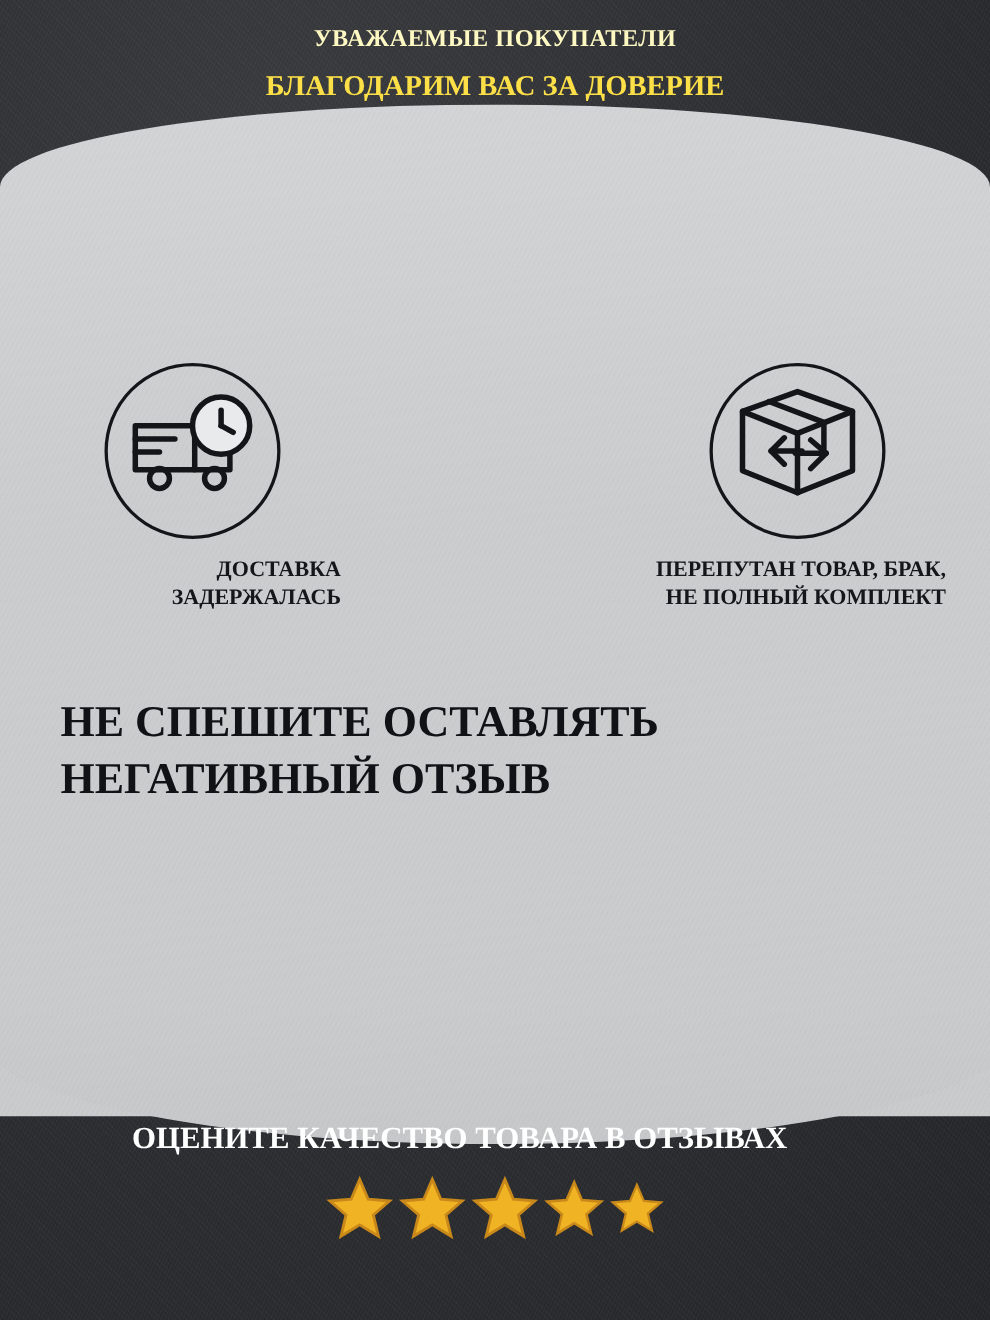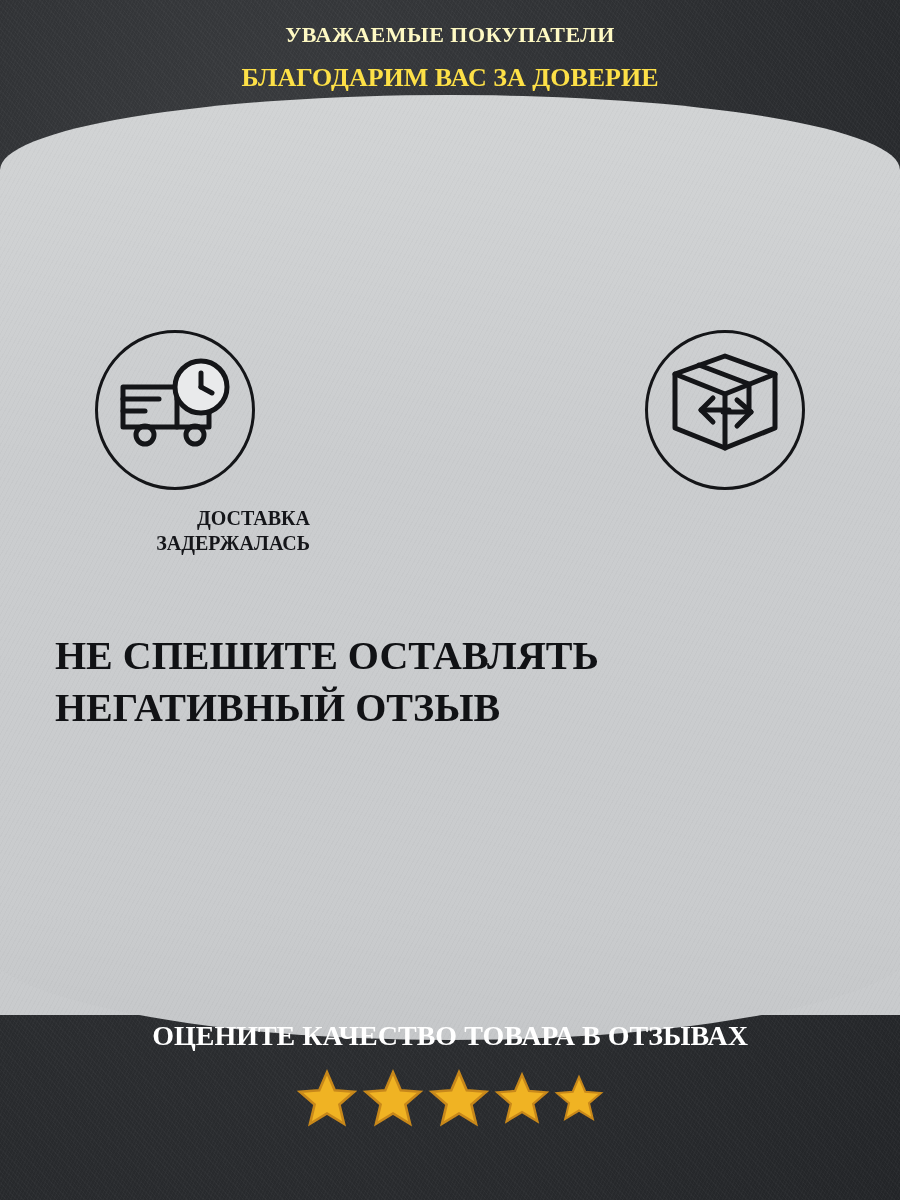--- a/index.html
+++ b/index.html
@@ -160,21 +160,21 @@
     z-index: 5;
   }
 
   
   .footer {
     position: absolute;
     left: 0;
     right: 0;
     bottom: 0;
     height: 210px;
-    text-align: center;
+    text-align: left;
     z-index: 6;
   }
   .footer-title {
     padding-top: 28px;
     font-size: 28px;
     font-weight: bold;
     color: #ffffff;
     text-transform: uppercase;
     line-height: 1.25;
     padding-left: 120px;
@@ -246,20 +246,21 @@
             </g>
             <g fill="none" stroke="#141518" stroke-width="5" stroke-linejoin="round" stroke-linecap="round">
               <path d="M50 74 L38 62 L50 50"></path>
               <path d="M38 62 L66 62"></path>
               <path d="M74 52 L88 64 L74 78"></path>
               <path d="M88 64 L60 64"></path>
             </g>
           </svg>
         </span>
       </div>
+      <div class="icon-caption">ПЕРЕПУТАН ТОВАР, БРАК, НЕ ПОЛНЫЙ КОМПЛЕКТ</div>
     </div>
 
 
   </div>
 
   <div class="headline">НЕ СПЕШИТЕ ОСТАВЛЯТЬ НЕГАТИВНЫЙ ОТЗЫВ</div>
 
 
   <div class="footer">
     <div class="footer-title">ОЦЕНИТЕ КАЧЕСТВО ТОВАРА В ОТЗЫВАХ</div>

